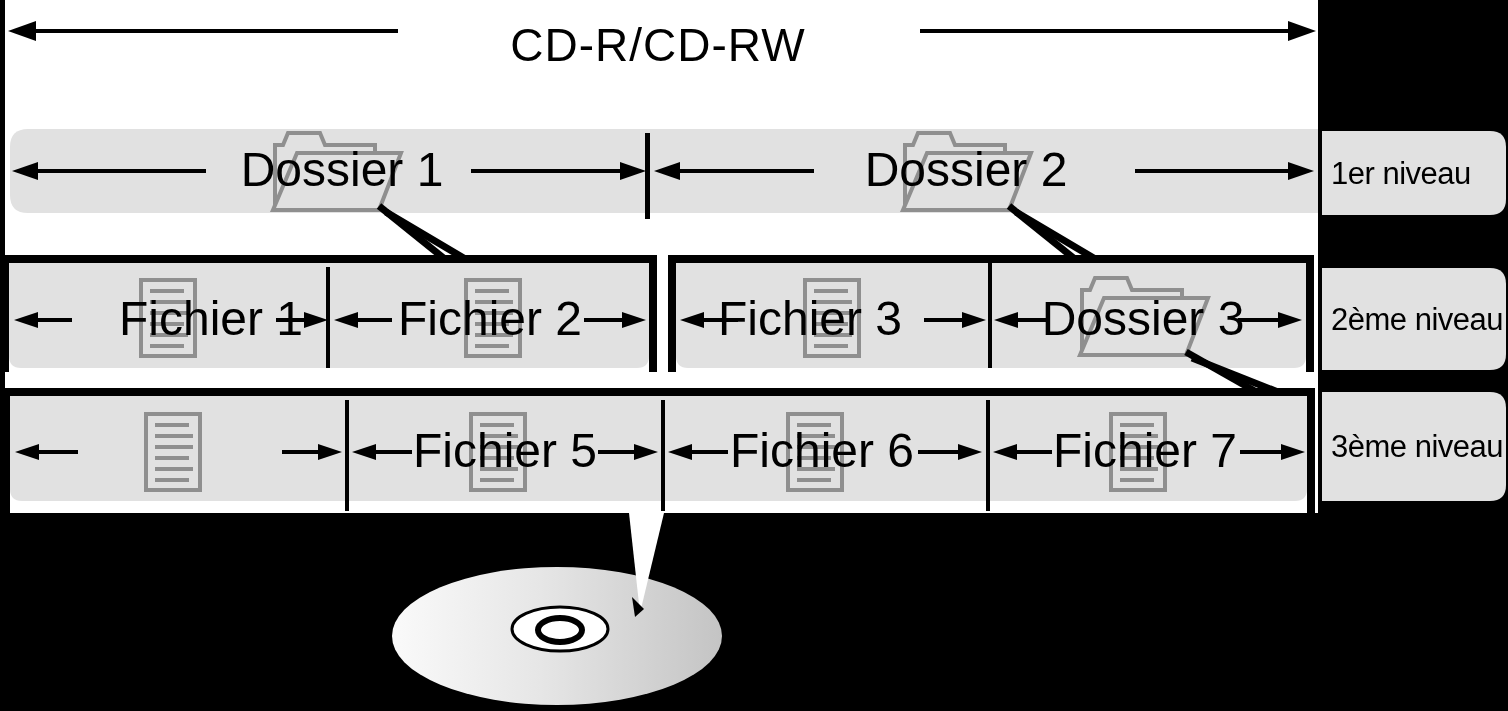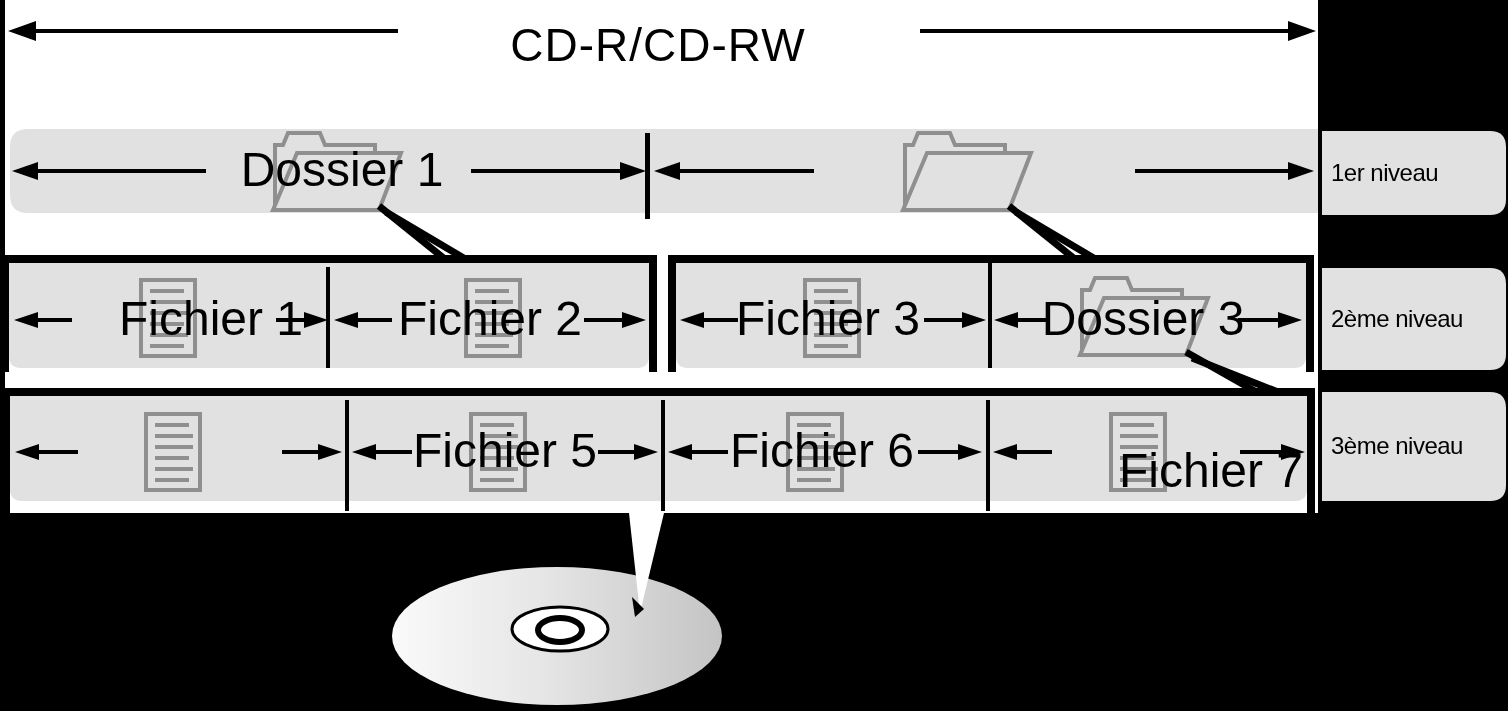--- a/index.html
+++ b/index.html
@@ -4,21 +4,21 @@
 <style>
   html,body{margin:0;padding:0;background:#000;}
   #stage{
     position:relative;width:1508px;height:711px;overflow:hidden;
     background:#fff;font-family:"Liberation Sans", sans-serif;color:#000;
   }
   #gfx{position:absolute;left:0;top:0;z-index:1;}
   .txt{position:absolute;z-index:2;white-space:nowrap;line-height:1;}
   .seg-label{font-size:48px;transform:translate(-50%,-50%);}
   .title-label{font-size:46px;transform:translateX(-50%);letter-spacing:1px;}
-  .niveau-label{font-size:24px;transform:translateY(-50%);letter-spacing:-0.5px;}
+  .niveau-label{font-size:31px;transform:translateY(-50%);letter-spacing:-0.5px;}
 </style>
 </head>
 <body>
 
 <div id="stage">
 
 <svg id="gfx" width="1508" height="711" viewBox="0 0 1508 711">
   <defs>
     <linearGradient id="discGrad" x1="0" y1="0" x2="1" y2="0">
       <stop offset="0" stop-color="#fafafa"></stop>
@@ -163,27 +163,28 @@
     <ellipse cx="560" cy="629" rx="48" ry="22" fill="#ffffff" stroke="#000" stroke-width="3"></ellipse>
     <ellipse cx="560" cy="630" rx="22" ry="12" fill="#ffffff" stroke="#000" stroke-width="6"></ellipse>
   </g>
   <polygon points="629,513 664,513 640,613" fill="#ffffff"></polygon>
   <polygon points="632,597 644,609 635,617" fill="#000000"></polygon>
 </svg>
 
 <div class="txt title-label" style="left:658px;top:22px;">CD-R/CD-RW</div>
 
 <div class="txt seg-label" style="left:342px;top:170px;">Dossier 1</div>
+<div class="txt seg-label" style="left:966px;top:170px;">Dossier 2</div>
 
 <div class="txt seg-label" style="left:182px;top:319px;margin-left:29px;">Fichier 1</div>
 <div class="txt seg-label" style="left:490px;top:319px;">Fichier 2</div>
-<div class="txt seg-label" style="left:828px;top:319px;">Fichier 3</div>
+<div class="txt seg-label" style="left:810px;top:319px;">Fichier 3</div>
 <div class="txt seg-label" style="left:1143px;top:319px;text-align:center;">Dossier 3</div>
 
 <div class="txt seg-label" style="left:505px;top:451px;">Fichier 5</div>
 <div class="txt seg-label" style="left:822px;top:451px;">Fichier 6</div>
-<div class="txt seg-label" style="left:1211px;top:451px;margin-top:20px;">Fichier 7</div>
+<div class="txt seg-label" style="left:1145px;top:451px;">Fichier 7</div>
 
 <div class="txt niveau-label" style="left:1331px;top:173px;">1er niveau</div>
 <div class="txt niveau-label" style="left:1331px;top:319px;">2ème niveau</div>
 <div class="txt niveau-label" style="left:1331px;top:446px;">3ème niveau</div>
 
 </div>
 
 </body></html>

